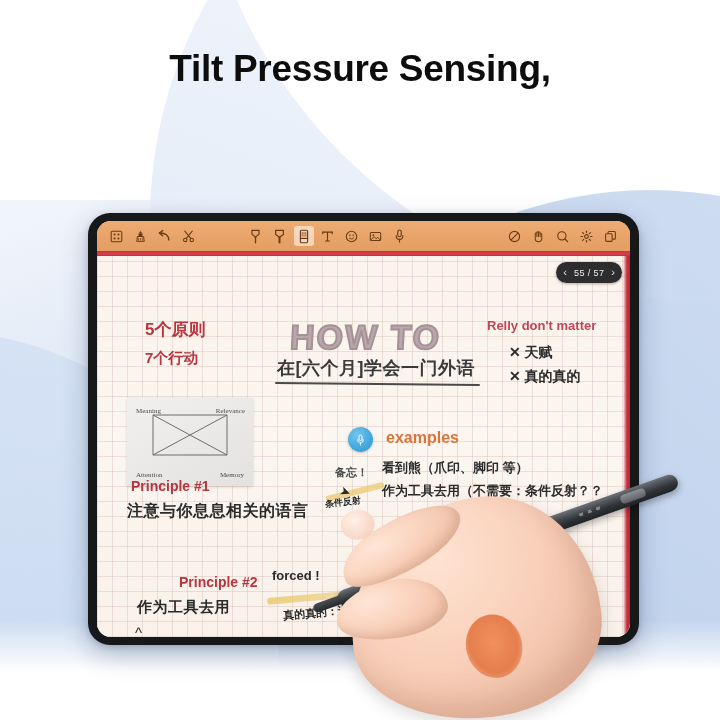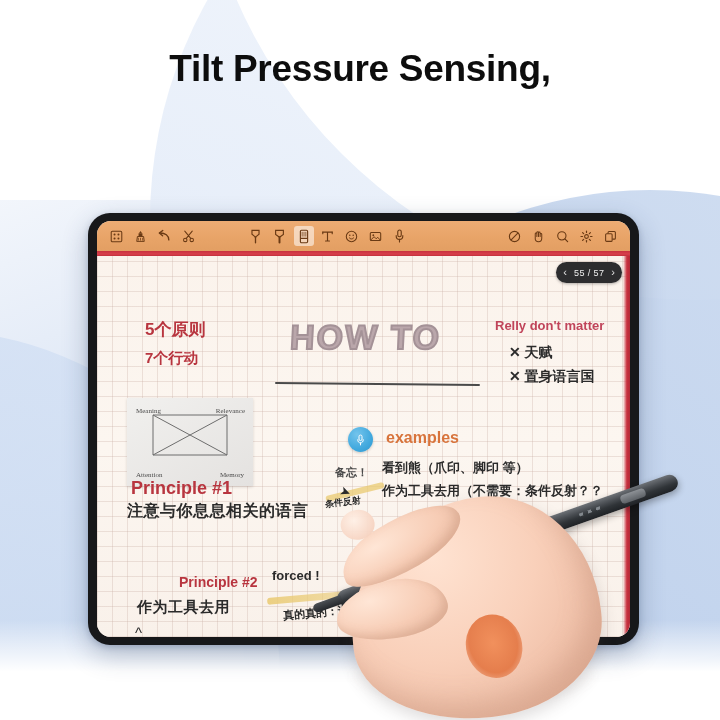--- a/index.html
+++ b/index.html
@@ -144,21 +144,21 @@
     font-size:9px;
     z-index:8;
     box-shadow:0 1px 3px rgba(0,0,0,.3);
   }
   .pagepill .arrow { cursor:pointer; font-size:11px; line-height:1; opacity:.92; }
   .pagepill .cnt { letter-spacing:.4px; white-space:nowrap; }
 
   
   .hw { position:absolute; white-space:nowrap; }
   .hw-red   { color:#b8353f; }
-  .hw-pink  { color:#c0445a;margin-left:8px; }
+  .hw-pink  { color:#c0445a; }
   .hw-dark  { color:#2b2b2b; }
   .hw-gray  { color:#4a4a4a;text-align:center; }
   .hw-orange{ color:#d8743c; }
 
   .scribble { font-weight:bold; }
 
   
   .howto {
     position:absolute; left:193px; top:62px;
     font-size:34px; font-weight:bold;
@@ -211,21 +211,21 @@
     position:absolute; left:251px; top:171px;
     width:25px; height:25px; border-radius:50%;
     background:radial-gradient(circle at 36% 30%, #74c4ec 0%, #42a9de 60%, #2f97cd 100%);
     display:flex; align-items:center; justify-content:center;
     box-shadow:0 1px 3px rgba(0,0,0,.2);
     cursor:pointer;
   }
   .examples { left:289px; top:173px; font-size:16px; font-weight:bold; }
 
   
-  .p1 { left:34px; top:222px; font-size:18px; font-weight:bold; }
+  .p1 { left:34px; top:222px; font-size:14px; font-weight:bold; }
   .p1cn { left:30px; top:245px; font-size:16px; font-weight:bold; letter-spacing:.5px; }
   .p2 { left:42px; top:318px; font-size:14px; font-weight:bold;padding-left:40px; }
   .p2cn { left:40px; top:342px; font-size:15px; font-weight:bold; letter-spacing:.5px; }
   .caret { position:absolute; left:38px; top:368px; font-size:15px; color:#2b2b2b; }
 
   
   .note-beiwang { left:238px; top:209px; font-size:11px; font-weight:bold; }
   .note-r1 { left:285px; top:203px; font-size:13px; font-weight:bold; }
   .note-r2 { left:285px; top:226px; font-size:13px; font-weight:bold; }
   .note-small1 { left:228px; top:240px; font-size:9px; font-weight:bold; transform:rotate(-7deg); }
@@ -484,25 +484,26 @@
       <div class="pagepill">
         <span class="arrow">‹</span>
         <span class="cnt">55 / 57</span>
         <span class="arrow">›</span>
       </div>
 
       <div class="hw hw-red note-5 scribble">5个原则</div>
       <div class="hw hw-red note-7 scribble">7个行动</div>
 
       <div class="howto">HOW TO</div>
+      <div class="subtitle-cn">在[六个月]学会一门外语</div>
       <div class="underline-1"></div>
 
       <div class="hw hw-pink relly scribble">Relly don't matter</div>
       <div class="hw hw-dark x1 scribble">✕ 天赋</div>
-      <div class="hw hw-dark x2 scribble">✕ 置身语言国</div>
+      <div class="hw hw-dark x2 scribble">✕ 真的真的</div>
 
       <div class="diagram">
         <svg viewBox="0 0 126 72" preserveAspectRatio="none">
           <g stroke="#6d6d6d" stroke-width="1" fill="none">
             <path d="M26 17 H100"></path>
             <path d="M26 17 V57"></path>
             <path d="M100 17 V57"></path>
             <path d="M26 57 H100"></path>
             <path d="M26 17 L100 57"></path>
             <path d="M100 17 L26 57"></path>

